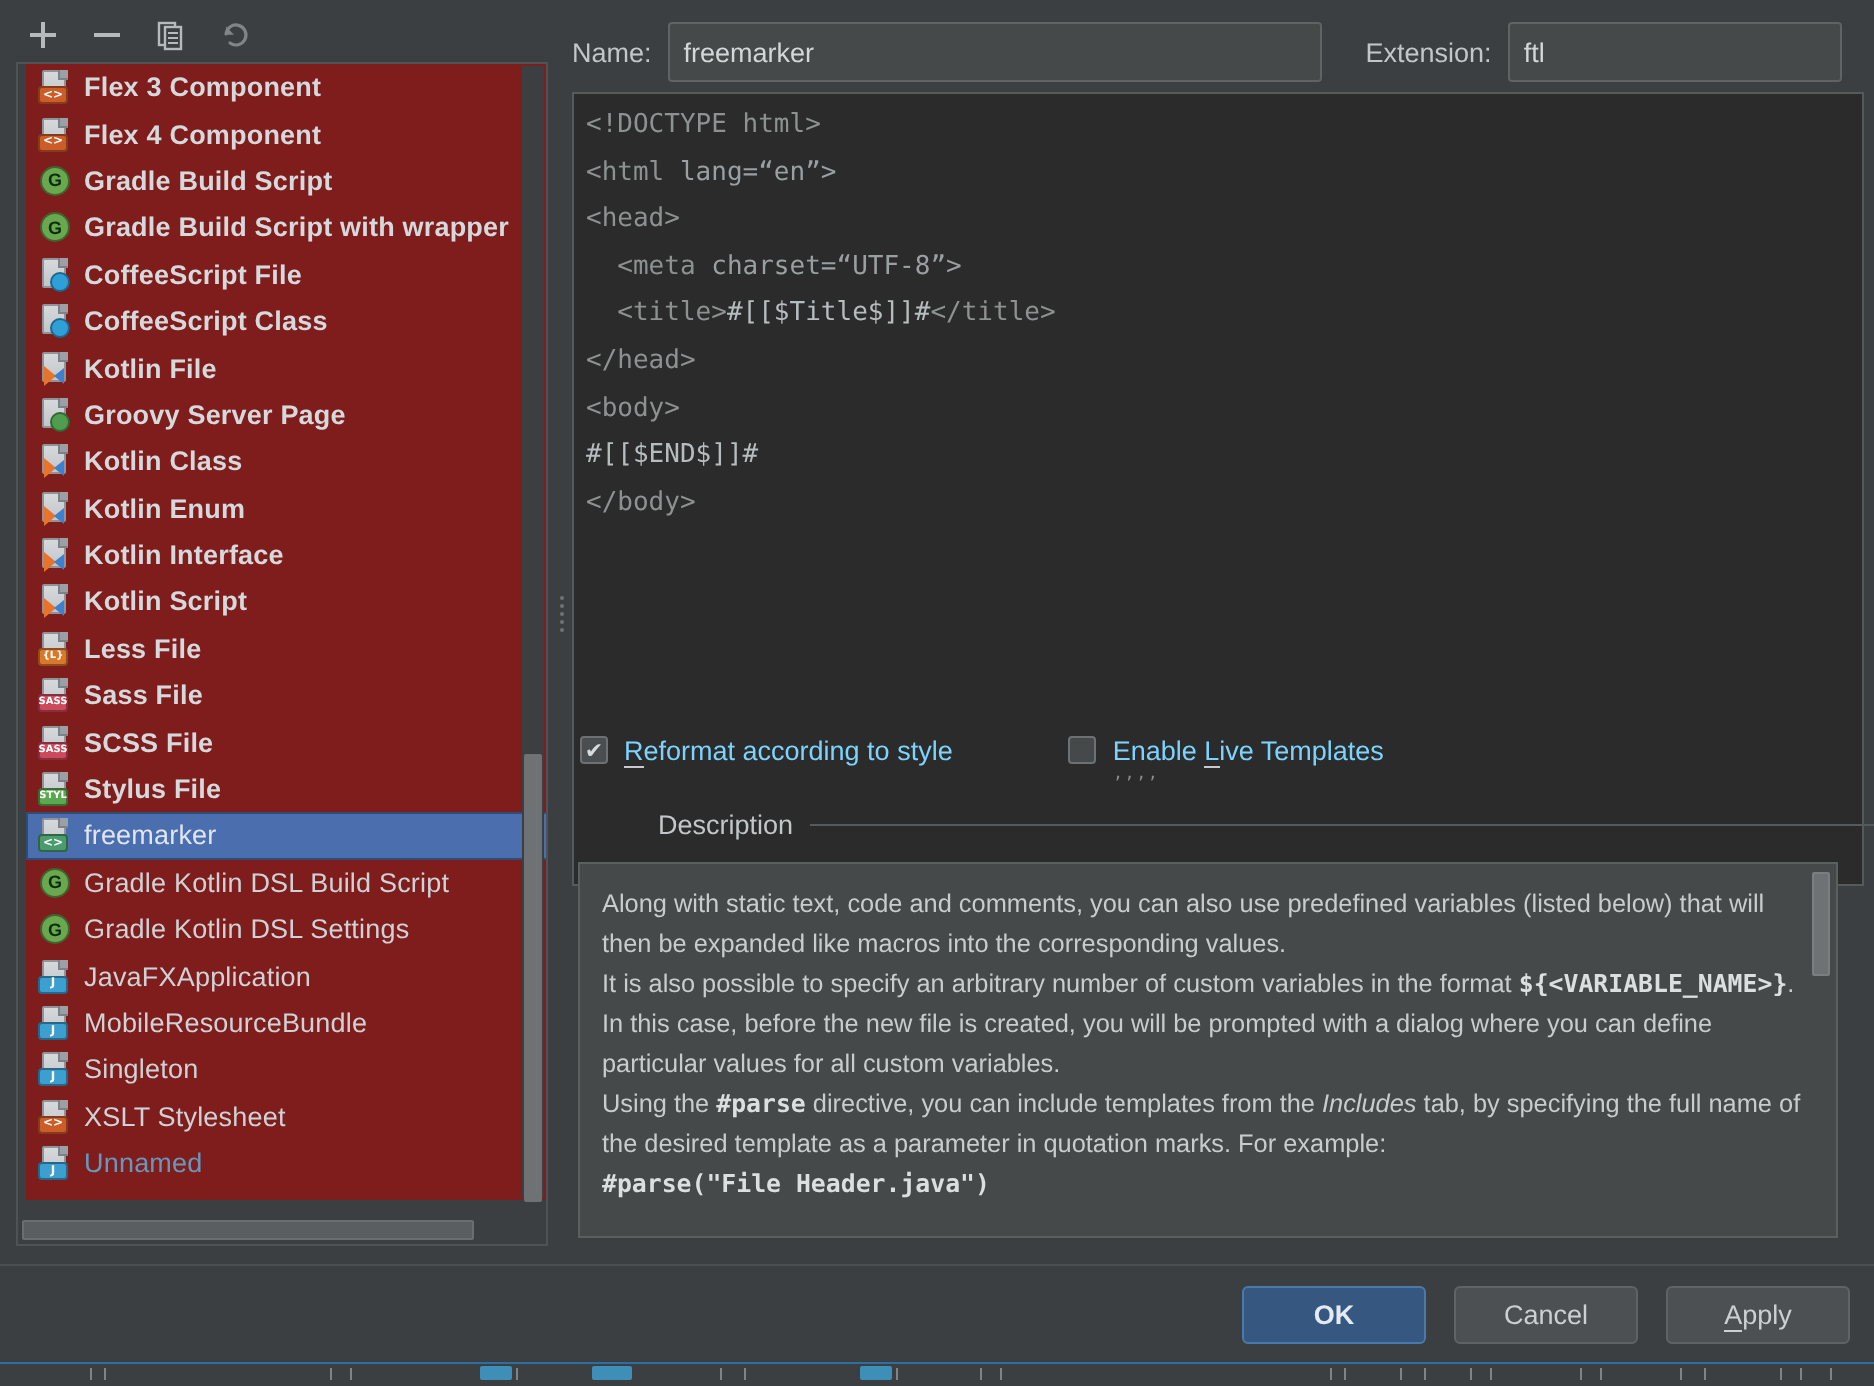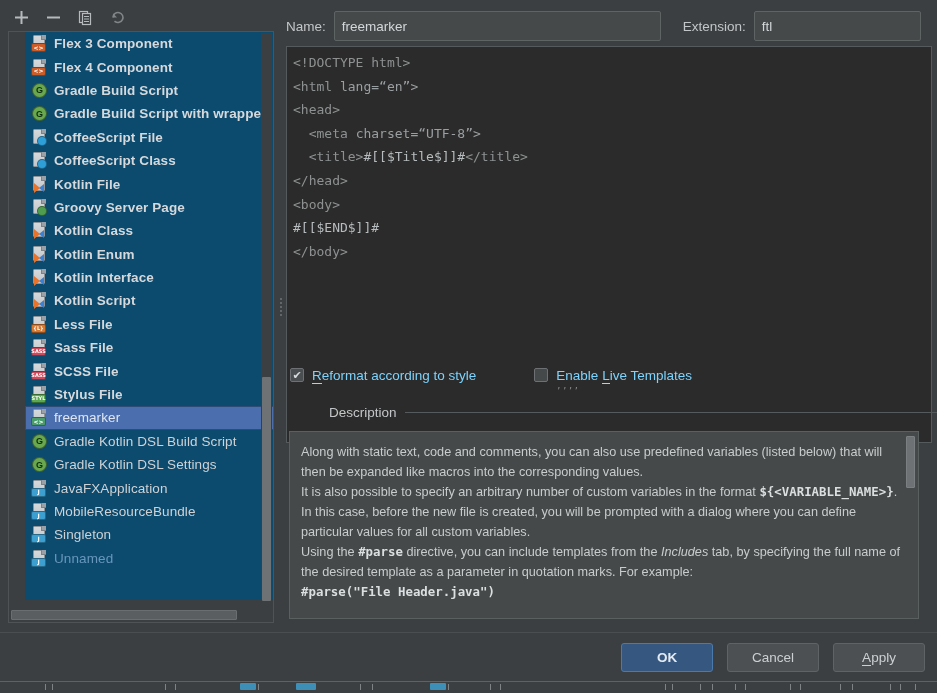--- a/index.html
+++ b/index.html
@@ -27,22 +27,22 @@
     width: 30px; height: 24px; display: flex; align-items: center; justify-content: center;
     border-radius: 3px; cursor: pointer;
   }
   .tb-btn svg { display:block; }
 
   #template-list-wrap {
     position: absolute; left: 8px; top: 31px; width: 266px; height: 592px;
     background: #3c3f41; border: 1px solid #4f5356; overflow: hidden;
   }
   #template-list {
-    position: absolute; left: 16px; top: 0; width: 264px; height: 568px; overflow: hidden;
-    background: #0c4a6e;
+    position: absolute; left: 4px; top: 0; width: 264px; height: 568px; overflow: hidden;
+    background: #7f1d1d;
   }
   .row {
     position: relative; height: 23.4px; display: flex; align-items: center;
     padding-left: 6px; white-space: nowrap; cursor: default;
   }
   .row .lbl {
     font-size: 13.5px; color: #cfd2d4; margin-left: 6px;
     letter-spacing: 0.1px;
   }
   .row.bold .lbl { font-weight: bold; color: #d6d9db; }
@@ -408,20 +408,28 @@
             </span>
             <span class="lbl">MobileResourceBundle</span>
           </div>
           <div class="row">
             <span class="ico">
               <span class="page"></span>
               <span class="fold"></span>
               <span class="badge" style="background:#3d9fd0;font-size:6px;">J</span>
             </span>
             <span class="lbl">Singleton</span>
+          </div>
+          <div class="row">
+            <span class="ico">
+              <span class="page"></span>
+              <span class="fold"></span>
+              <span class="badge" style="background:#cc5c28;font-size:6px;">&lt;&gt;</span>
+            </span>
+            <span class="lbl">XSLT Stylesheet</span>
           </div>
           <div class="row blue">
             <span class="ico">
               <span class="page"></span>
               <span class="fold"></span>
               <span class="badge" style="background:#3d9fd0;font-size:6px;">J</span>
             </span>
             <span class="lbl">Unnamed</span>
           </div>
         </div>

